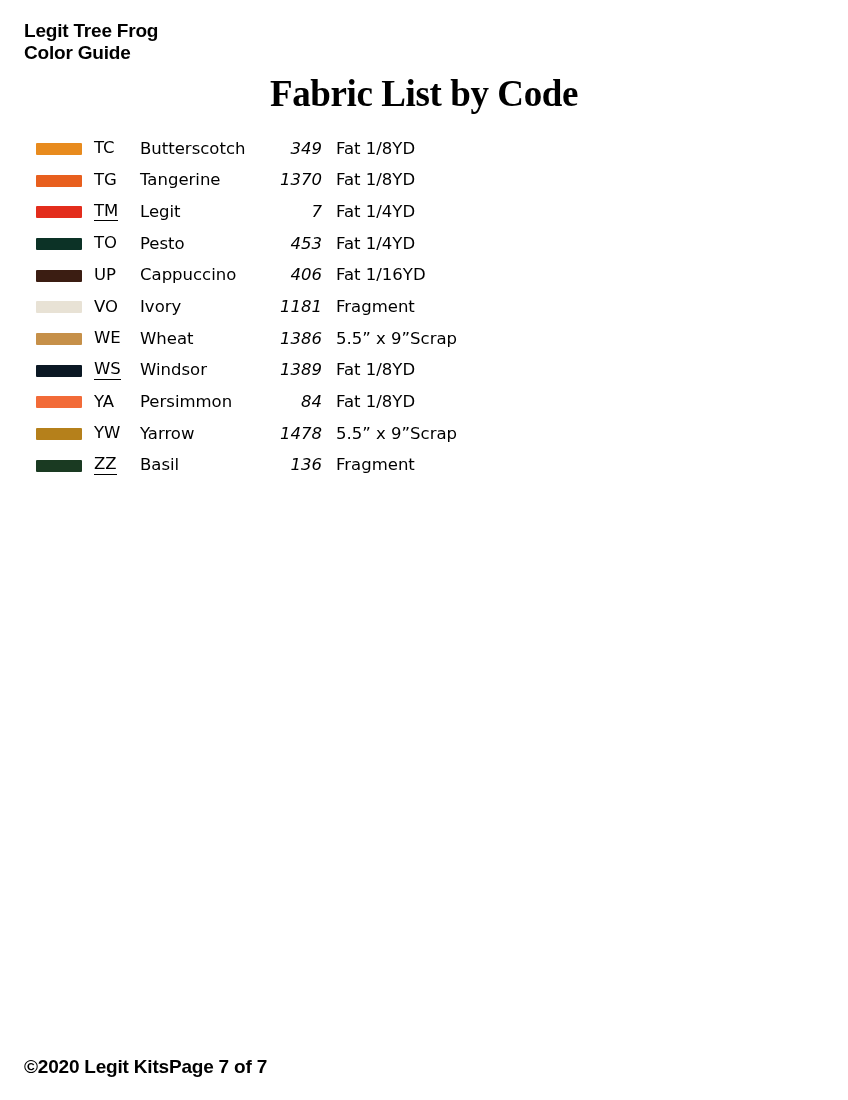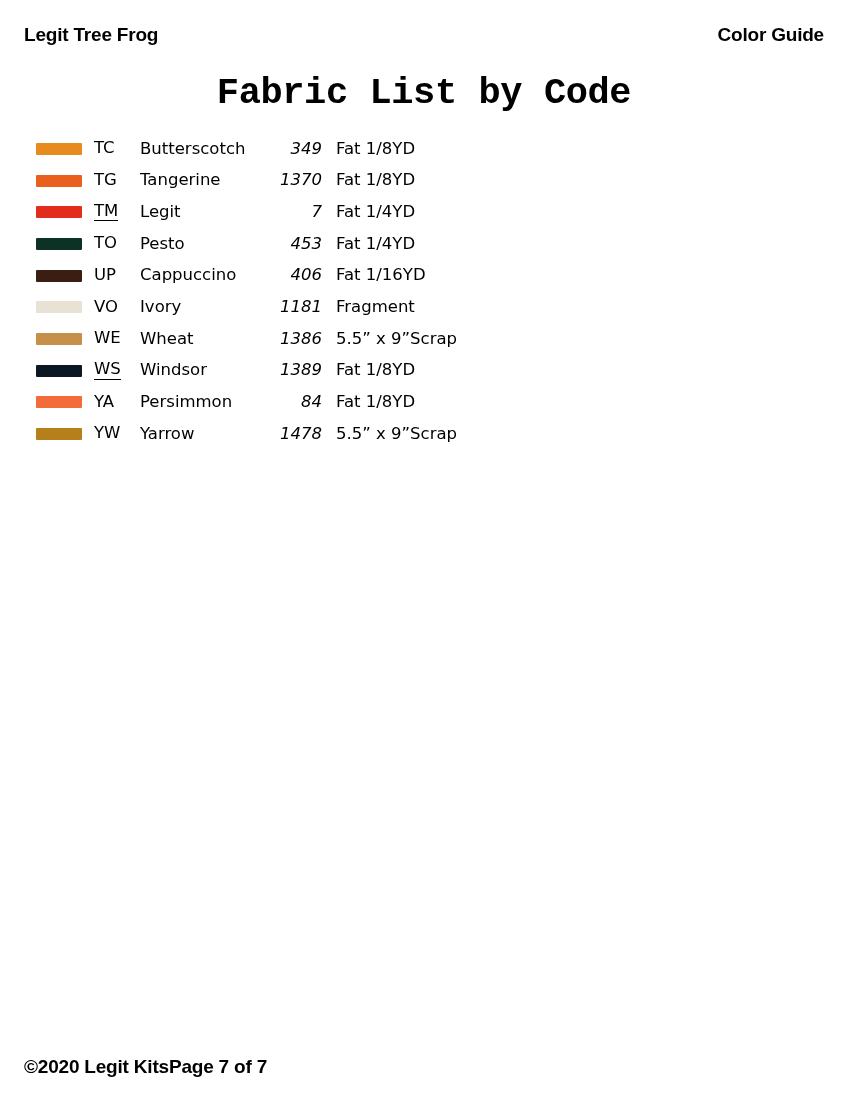--- a/index.html
+++ b/index.html
@@ -19,40 +19,41 @@
   }
 
   
   .page-header {
     position: absolute;
     top: 20px;
     left: 24px;
     right: 24px;
     height: 30px;
     display: flex;
-    align-items: center;
+    align-items: flex-start;
     justify-content: space-between;
+    flex-direction: column;
   }
   .header-left,
   .header-right {
     font-family: "Liberation Sans", sans-serif;
     font-weight: bold;
     font-size: 19px;
     letter-spacing: -0.2px;
     white-space: nowrap;
   }
 
   
   .doc-title {
     position: absolute;
     top: 72px;
     left: 0;
     width: 100%;
     text-align: center;
-    font-family: Liberation Mono, monospace;
+    font-family: Liberation Serif, serif;
     font-weight: bold;
     font-size: 37px;
     letter-spacing: -0.4px;
   }
 
   
   .fabric-table {
     position: absolute;
     top: 133px;
     left: 36px;
@@ -206,20 +207,29 @@
         </tr>
         <tr>
           <td class="col-swatch">
             <span class="swatch" style="background: rgb(181, 128, 27);"></span>
           </td>
           <td class="col-code"><span class="code-text">YW</span></td>
           <td class="col-name">Yarrow</td>
           <td class="col-qty">1478</td>
           <td class="col-cut">5.5” x 9”Scrap</td>
         </tr>
+        <tr>
+          <td class="col-swatch">
+            <span class="swatch" style="background: rgb(26, 58, 34);"></span>
+          </td>
+          <td class="col-code"><span class="code-text underlined">ZZ</span></td>
+          <td class="col-name">Basil</td>
+          <td class="col-qty">136</td>
+          <td class="col-cut">Fragment</td>
+        </tr>
       </tbody>
   </table>
 
   <div class="page-footer">
     <div class="footer-left">©2020 Legit Kits</div>
     <div class="footer-right">Page 7 of 7</div>
   </div>
 
 </div>
 

